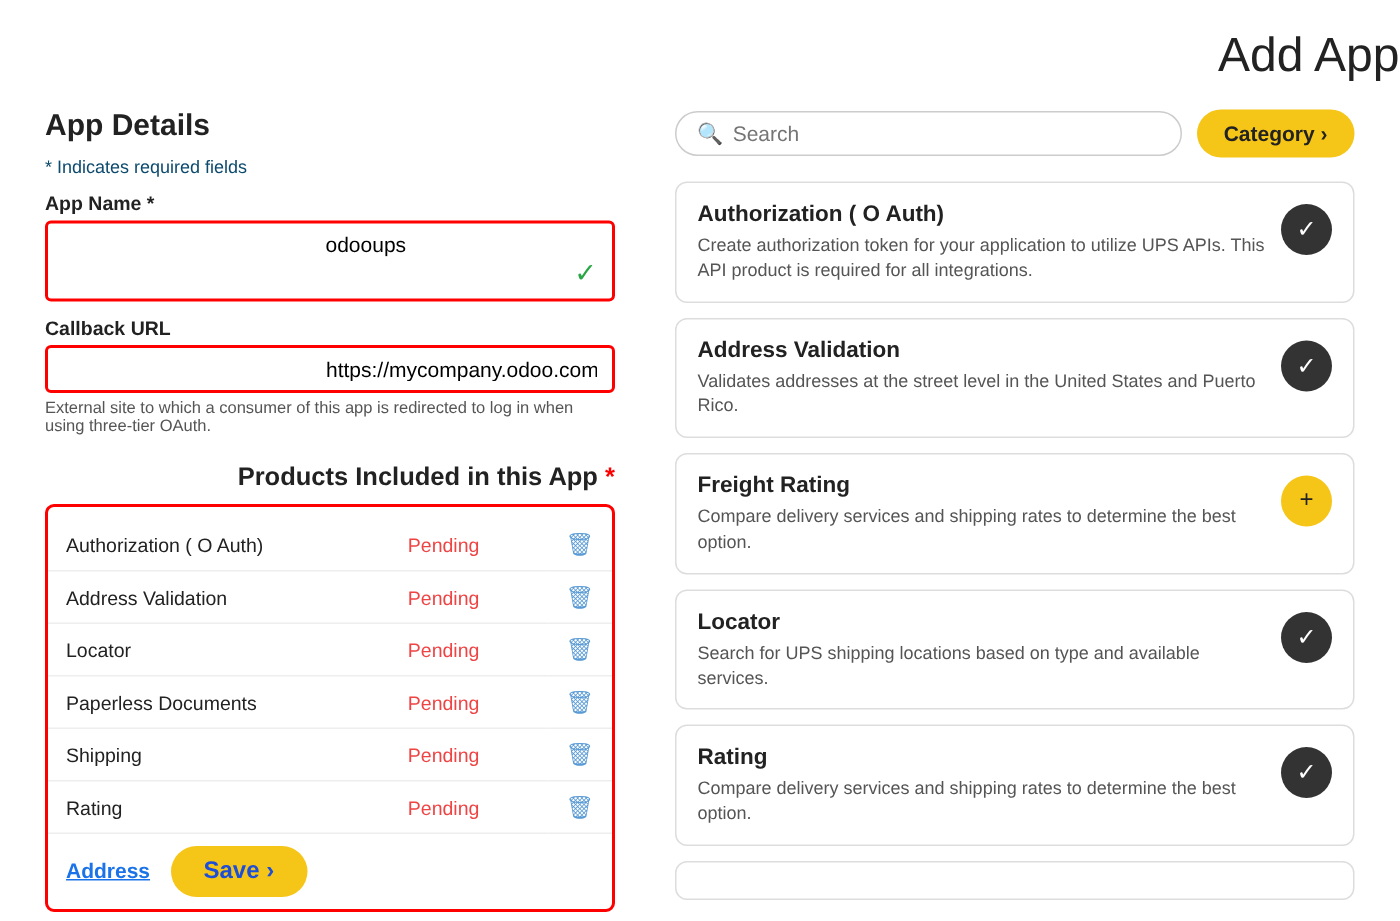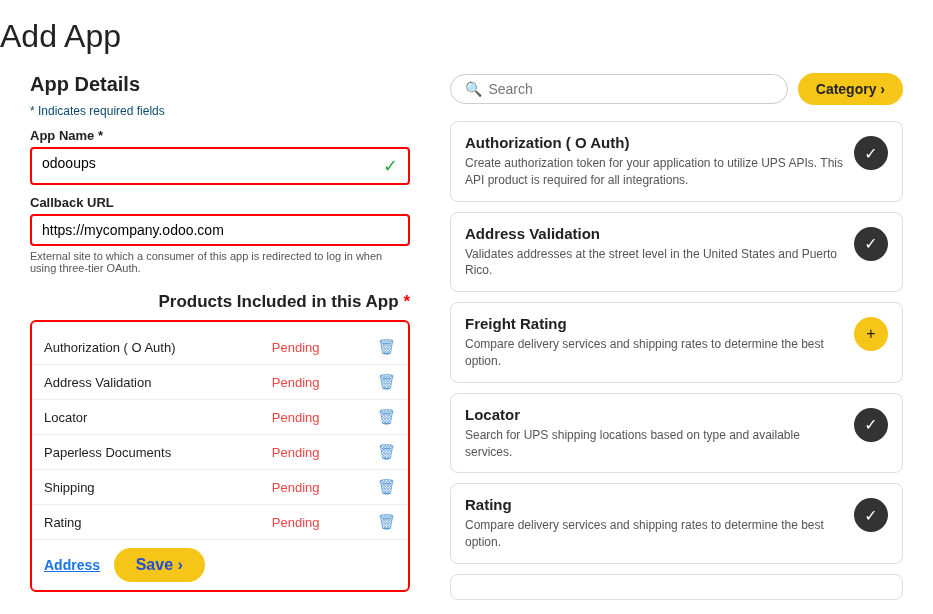--- a/index.html
+++ b/index.html
@@ -3,21 +3,21 @@
   <meta charset="utf-8">
   <style>
     * { box-sizing: border-box; margin: 0; padding: 0; }
     body {
       font-family: Arial, sans-serif;
       background: #fff;
       color: #222;
       font-size: 14px;
     }
     h1.page-title {
-      text-align: left;
+      text-align: right;
       font-size: 32px;
       font-weight: 400;
       padding: 18px 0 18px 0;
       color: #222;
     }
     .layout {
       display: flex;
       flex-direction: row;
       padding: 0 30px 30px 30px;
       gap: 40px;
@@ -44,23 +44,24 @@
     .field-label {
       font-size: 13px;
       font-weight: 600;
       margin-bottom: 4px;
       margin-top: 10px;
     }
     .input-wrapper {
       border: 2px solid red;
       border-radius: 4px;
       display: flex;
-      align-items: flex-start;
+      align-items: flex-end;
       padding: 6px 10px;
       background: #fff;
+      flex-direction: column;
     }
     .input-wrapper input {
       border: none;
       outline: none;
       font-size: 14px;
       flex: 1;
       background: transparent;
     }
     .checkmark-icon {
       color: #28a745;

